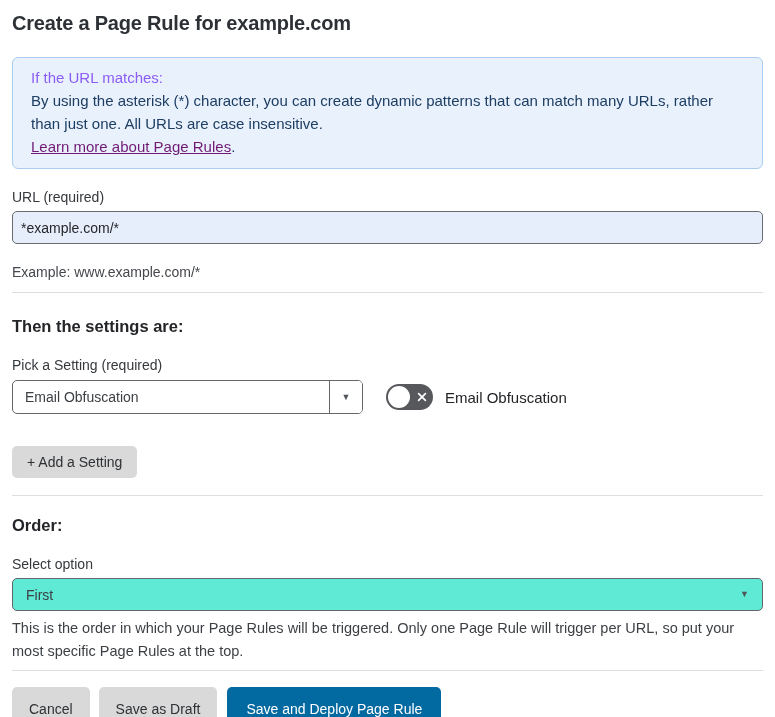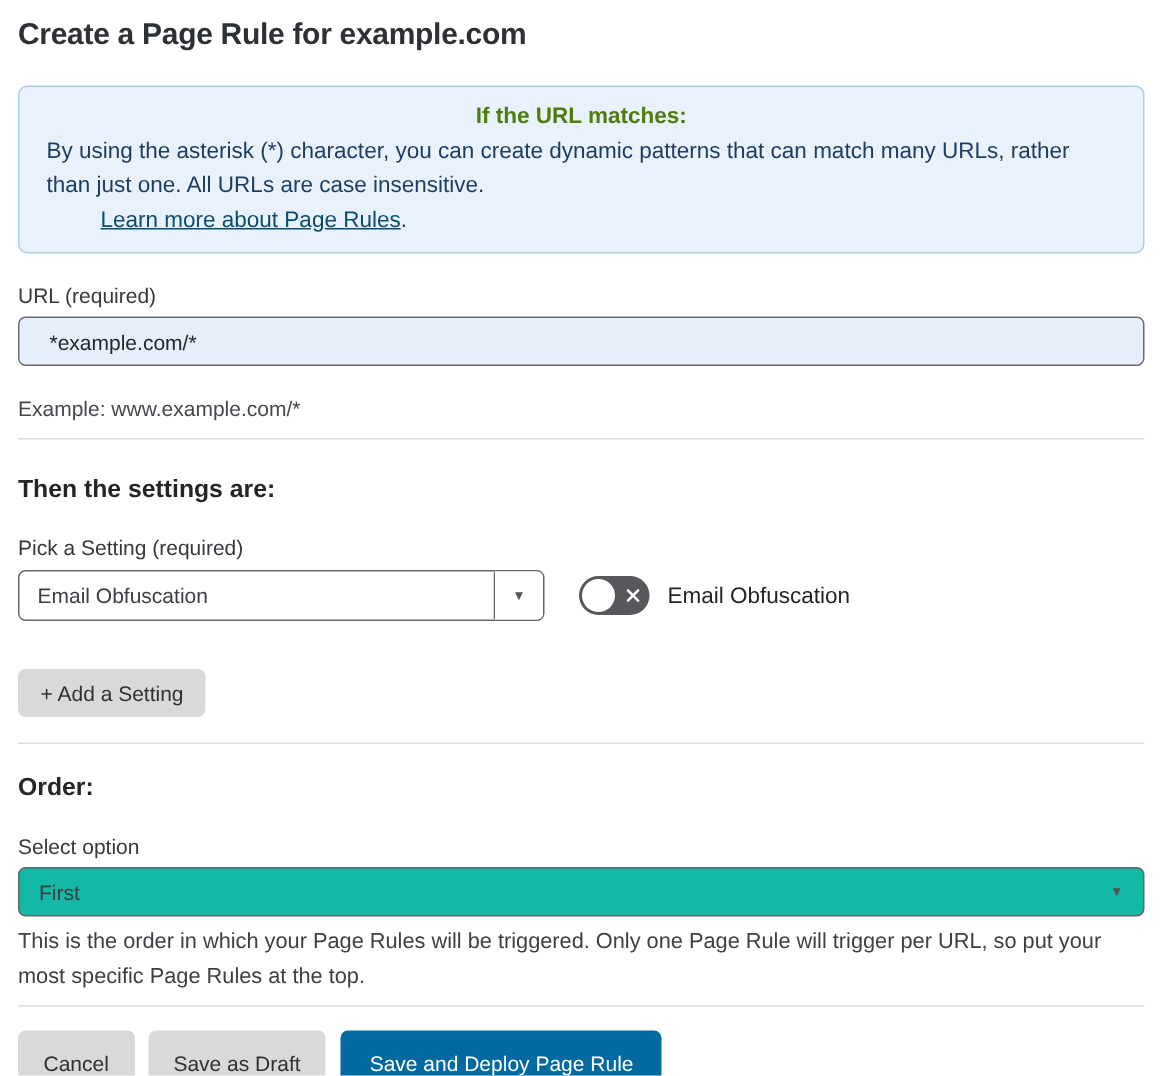--- a/index.html
+++ b/index.html
@@ -24,39 +24,39 @@
   .info-box {
     margin-top: 21px;
     background: #e9f2fc;
     border: 1px solid #a9cdee;
     border-radius: 6px;
     padding: 8px 18px 10px;
     font-size: 15px;
     line-height: 23px;
     color: #1d3d63;
   }
-  .info-heading { font-weight: 700; color: #4d7c0f; text-align: center; }
-  .info-link { color: #0c4a6e; text-decoration: underline; cursor: pointer; margin-left: 36px; }
+  .info-heading { font-weight: 400; color: #8b5cf6; }
+  .info-link { color: #701a75; text-decoration: underline; cursor: pointer; }
 
   .field-label {
     margin-top: 20px;
     font-size: 14px;
     color: #35383c;
     line-height: 17px;
   }
 
   .url-input {
     margin-top: 5px;
     display: block;
     width: 751px;
     height: 33px;
     background: #e7eefb;
     border: 1px solid #696b6f;
     border-radius: 5px;
-    padding: 0 20px;
+    padding: 0 8px;
     font-size: 14px;
     color: #24262a;
     font-family: "Liberation Sans", sans-serif;
     outline: none;
   }
 
   .helper {
     margin-top: 20px;
     font-size: 14px;
     color: #45484d;
@@ -164,21 +164,21 @@
     width: 751px;
     height: 33px;
     border: 1px solid #64666a;
     border-radius: 5px;
     display: flex;
     align-items: center;
     justify-content: space-between;
     padding: 0 13px;
     font-size: 14px;
     color: #3b3e43;
-    background: #14b8a6;
+    background: #5eead4;
     cursor: pointer;
   }
 
   .order-helper {
     margin-top: 6px;
     font-size: 14.5px;
     line-height: 23px;
     color: #3c3f43;
     max-width: 745px;
   }

